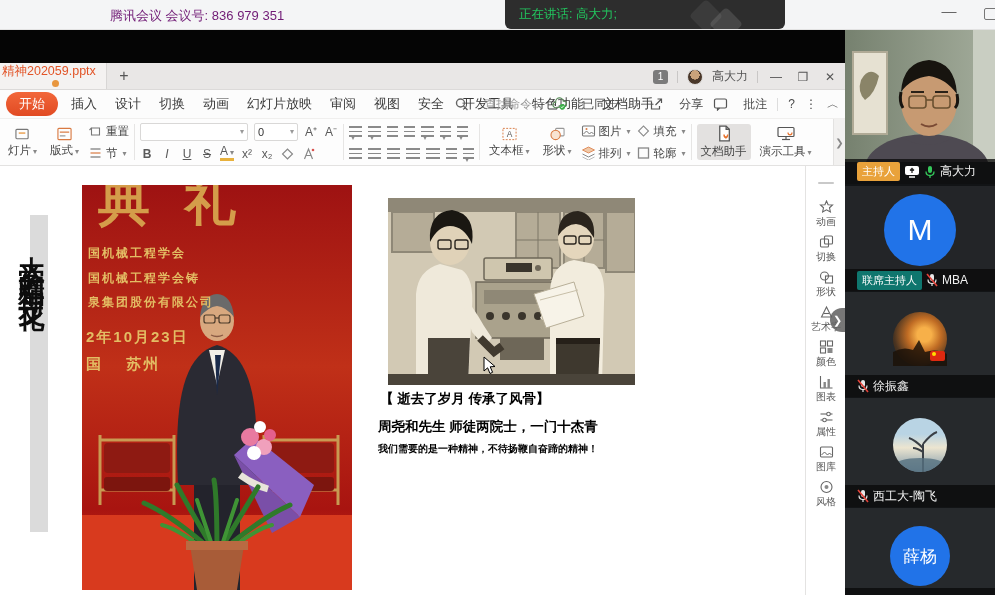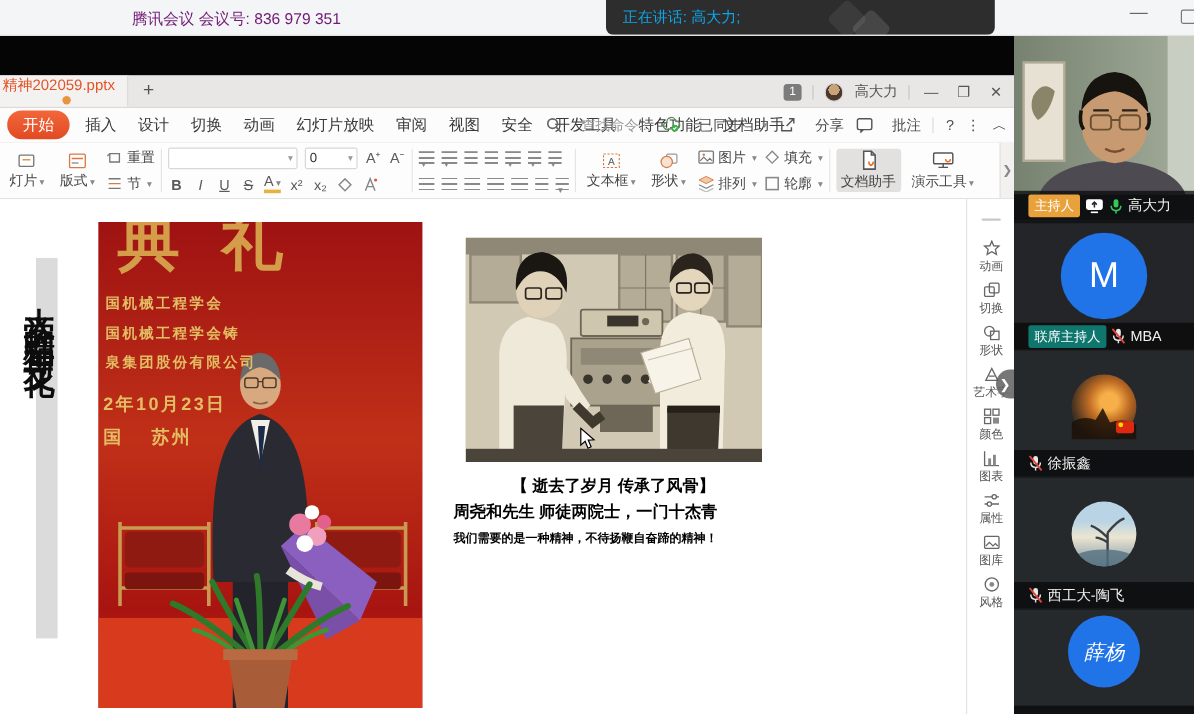--- a/index.html
+++ b/index.html
@@ -2,21 +2,21 @@
 <html><head>
 <meta charset="utf-8">
 <style>
   html,body{margin:0;padding:0;background:#000;}
   *{box-sizing:border-box;font-family:"Liberation Sans",sans-serif;}
   .screen{position:relative;width:995px;height:595px;background:#fff;overflow:hidden;}
 
   
   .meeting-bar{position:absolute;left:0;top:0;width:995px;height:30px;background:#f4f5f6;border-bottom:1px solid #e2e2e2;overflow:hidden;}
   .meeting-title{position:absolute;left:110px;top:7px;font-size:13px;color:#701a75;}
-  .speaking-box{position:absolute;left:505px;top:0;width:324px;height:29px;background:#2d2d2d;border-radius:0 0 6px 6px;color:#0ea5e9;font-size:12.5px;line-height:29px;padding-left:14px;}
+  .speaking-box{position:absolute;left:505px;top:0;width:280px;height:29px;background:#2d2d2d;border-radius:0 0 6px 6px;color:#22c55e;font-size:12.5px;line-height:29px;padding-left:14px;}
   .wm{position:absolute;left:175px;top:0;width:90px;height:29px;overflow:hidden;}
   .wm i{position:absolute;width:24px;height:24px;transform:rotate(45deg);background:rgba(255,255,255,.07);border-radius:4px;}
   .wm i:nth-child(1){left:14px;top:4px;}
   .wm i:nth-child(2){left:34px;top:12px;background:rgba(255,255,255,.12);}
   .mb-min{position:absolute;left:938px;top:2px;font-size:15px;color:#666;width:22px;text-align:center;cursor:default;}
   .mb-win{position:absolute;left:984px;top:8px;width:14px;height:12px;border:1.5px solid #777;border-radius:2px;}
 
   
   .black-strip{position:absolute;left:0;top:30px;width:845px;height:33px;background:#050505;}
 
@@ -70,21 +70,21 @@
   .stage-photo{position:absolute;left:82px;top:19px;width:270px;height:405px;overflow:hidden;background:#b01818;}
   .stage-photo svg{position:absolute;left:0;top:0;}
   .gold{position:absolute;color:#e3bd64;font-weight:bold;white-space:nowrap;}
   .g-banner{left:16px;top:-18px;font-size:52px;letter-spacing:34px;color:#d9a94f;font-family:"DejaVu Serif",serif;opacity:.92;text-align:right;}
   .g-l1{left:6px;top:60px;font-size:12px;letter-spacing:2px;}
   .g-l2{left:6px;top:85px;font-size:12px;letter-spacing:2px;}
   .g-l3{left:6px;top:109px;font-size:12px;letter-spacing:2px;}
   .g-date{left:4px;top:143px;font-size:15px;letter-spacing:2px;}
   .g-place{left:4px;top:170px;font-size:15px;letter-spacing:2px;}
   .bw-photo{position:absolute;left:388px;top:32px;width:247px;height:187px;background:#cfc6b2;overflow:hidden;}
-  .sl-caption{position:absolute;left:380px;top:230px;width:262px;text-align:center;font-size:13.5px;font-weight:bold;color:#000;}
+  .sl-caption{position:absolute;left:380px;top:224px;width:262px;font-size:13.5px;font-weight:bold;color:#000;}
   .sl-line1{position:absolute;left:378px;top:252px;font-size:13.5px;font-weight:bold;color:#000;white-space:nowrap;}
   .sl-line2{position:absolute;left:378px;top:276px;font-size:10px;font-weight:bold;color:#000;white-space:nowrap;}
   .award{position:absolute;left:378px;top:306px;width:290px;height:105px;background:#d8d8d8;border:2px solid #4f4f4f;padding:4px 7px;font-size:13px;font-weight:bold;color:#000;line-height:1.75;}
   .cursor{position:absolute;left:483px;top:190px;}
 
   
   .sidepanel{position:absolute;left:805px;top:103px;width:40px;height:429px;background:#fff;border-left:1px solid #e4e3e2;}
   .sp-handle{position:absolute;left:12px;top:16px;width:16px;height:2px;background:#c9c9c9;border-radius:1px;}
   .sp-item{position:absolute;left:0;width:40px;display:flex;flex-direction:column;align-items:center;gap:1px;}
   .sp-item .sl{font-size:10px;color:#555;white-space:nowrap;}
@@ -660,20 +660,20 @@
             <rect x="4" y="1" width="4" height="7" rx="2" fill="#e8e8e8"></rect>
             <path d="M2 6.5c0 2.5 1.7 4 4 4s4-1.5 4-4" stroke="#e8e8e8" stroke-width="1.2" fill="none"></path>
             <line x1="6" y1="10.5" x2="6" y2="13" stroke="#e8e8e8" stroke-width="1.2"></line>
             <line x1="1" y1="1" x2="11" y2="13" stroke="#e5443b" stroke-width="1.6"></line>
           </svg>
         <span class="pname">西工大-陶飞</span>
       </div>
     </div>
 
     <div class="tile" style="top:478px;height:87px;">
-      <div class="avatar-c av-blue" style="left:45px;top:5px;width:60px;height:60px;font-size:17px;font-style:italic;">
+      <div class="avatar-c av-blue" style="left:45px;top:18px;width:60px;height:60px;font-size:17px;">
           <span>薛杨</span>
         </div>
       <div class="namebar" style="height:7px;"></div>
     </div>
   </div>
 
 </div>
 
 </body></html>

